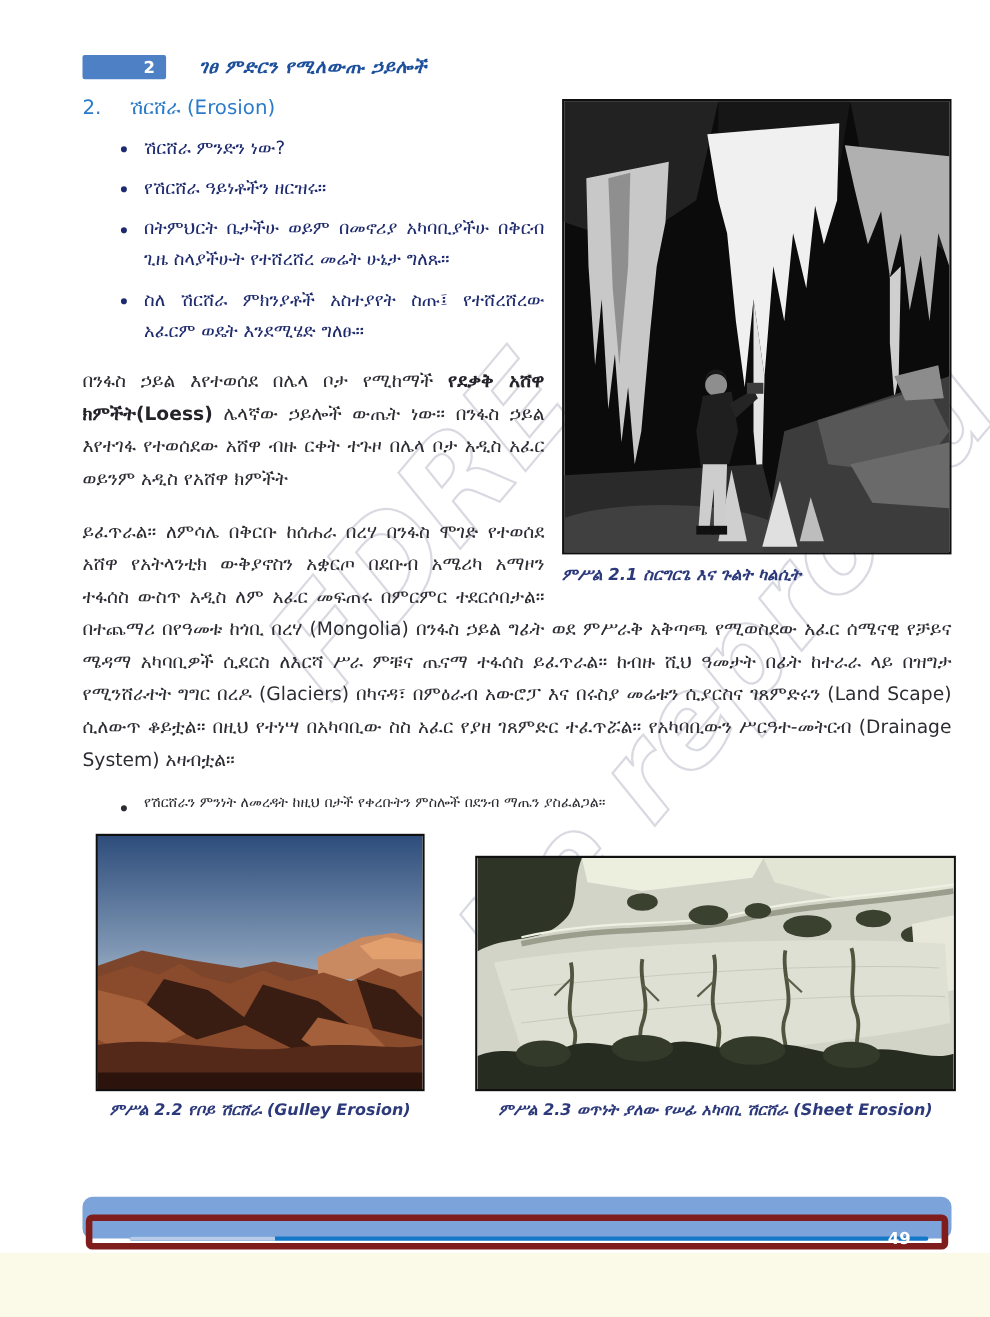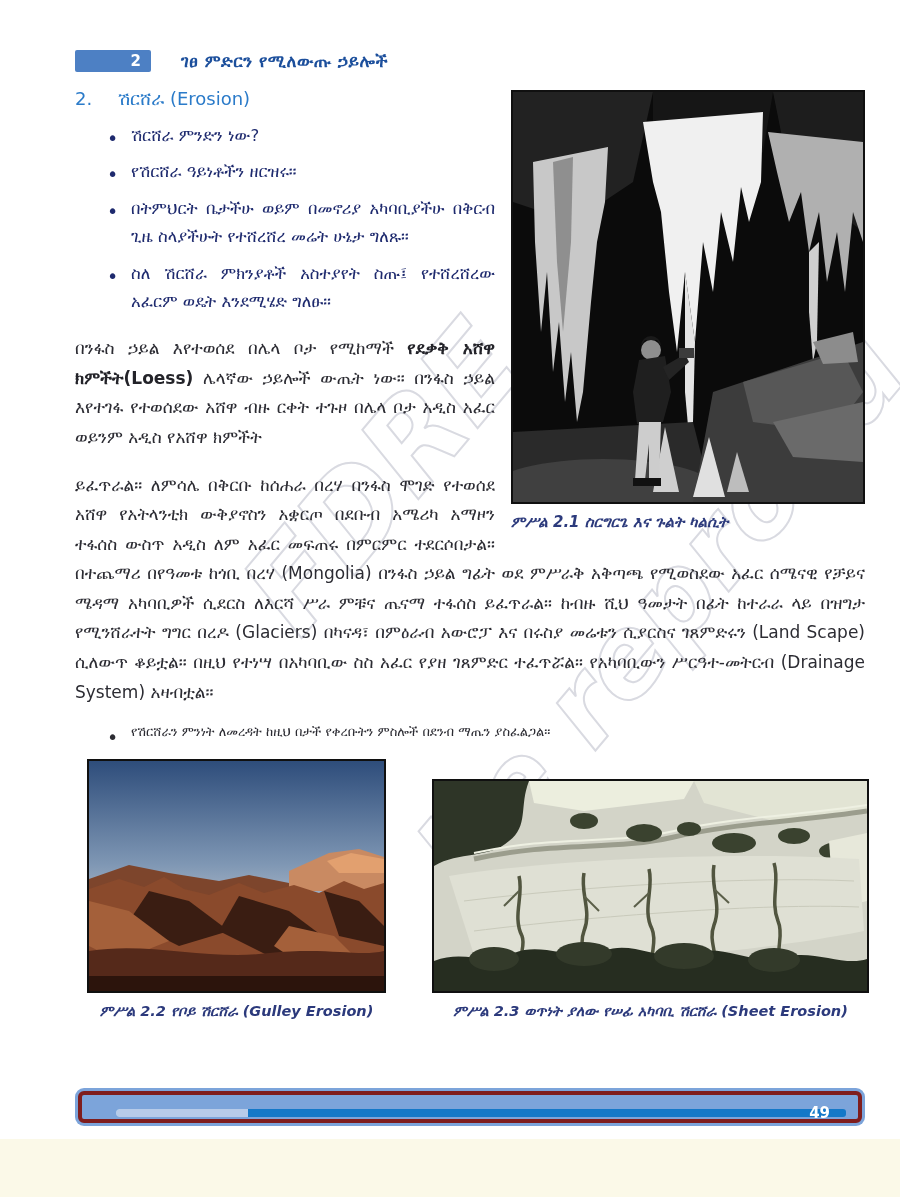--- a/index.html
+++ b/index.html
@@ -6,21 +6,21 @@
   .page{position:relative;width:900px;height:1197px;background:#ffffff;overflow:hidden;
         font-family:"DejaVu Sans",sans-serif;}
   .watermark{position:absolute;inset:0;z-index:0;pointer-events:none;}
   .layer{position:relative;z-index:1;}
 
   
   .header{display:flex;align-items:center;margin:50px 35px 0 75px;}
   .unit-box{width:76px;height:22px;background:#4d80c4;color:#ffffff;font-weight:bold;
             font-size:15px;display:flex;align-items:center;justify-content:flex-end;
             padding-right:10px;box-sizing:border-box;border-radius:2px;}
-  .header-title{margin-left:30px;color:#1c4f9c;font-weight:bold;
+  .header-title{margin-left:30px;color:#1c4f9c;font-style:italic;font-weight:bold;
                 font-size:17px;letter-spacing:.5px;}
 
   
   .main{margin:16px 35px 0 75px;position:relative;}
   .fig-right{float:right;width:354px;margin:2px 0 6px 16px;text-align:left;}
   .photo-border{border:2px solid #101010;display:block;line-height:0;}
   .photo-border svg{display:block;}
   .fig-caption{margin-top:9px;font-style:italic;font-weight:bold;color:#2c3a7c;font-size:15px;}
 
   .section-heading{color:#2b7bc9;font-size:18px;font-weight:normal;margin:14px 0 12px;}
@@ -38,22 +38,22 @@
   ul.note li::before{content:"\2022";position:absolute;left:0;top:0;color:#2c2c33;font-size:19px;}
 
   .fig-row{display:flex;align-items:flex-start;margin-top:16px;}
   .fig-left{width:301px;margin-left:12px;text-align:center;}
   .fig-right2{width:439px;margin-left:46px;margin-top:20px;text-align:center;}
   .fig-caption-sm{margin-top:10px;font-style:italic;font-weight:bold;color:#2c3a7c;font-size:14.5px;white-space:nowrap;}
 
   
   .footer{position:absolute;left:75px;right:35px;top:1088px;height:38px;background:#7ca4da;
           border-radius:9px;padding:3px;box-sizing:border-box;z-index:2;}
-  .footer-frame{height:100%;border:4px solid #7f1d1d;border-radius:6px;display:flex;
-                align-items:stretch;padding:14px 12px 2px 34px;box-sizing:border-box;}
+  .footer-frame{height:100%;border:6px solid #7f1d1d;border-radius:6px;display:flex;
+                align-items:stretch;padding:14px 12px 2px 34px;box-sizing:border-box;margin-top:13px;}
   .footer-bar{flex:1;background:#1478c8;border-radius:3px;position:relative;}
   .footer-seg{position:absolute;left:0;top:0;bottom:0;width:132px;background:#b7cbe9;border-radius:3px 0 0 3px;}
   .page-num{position:absolute;right:16px;top:50%;transform:translateY(-50%);
             color:#ffffff;font-weight:bold;font-size:15px;}
   .bottom-strip{position:absolute;left:0;right:0;bottom:0;height:58px;background:#fbf9e8;z-index:1;}
 </style>
 </head>
 <body>
 
 <div class="page">

